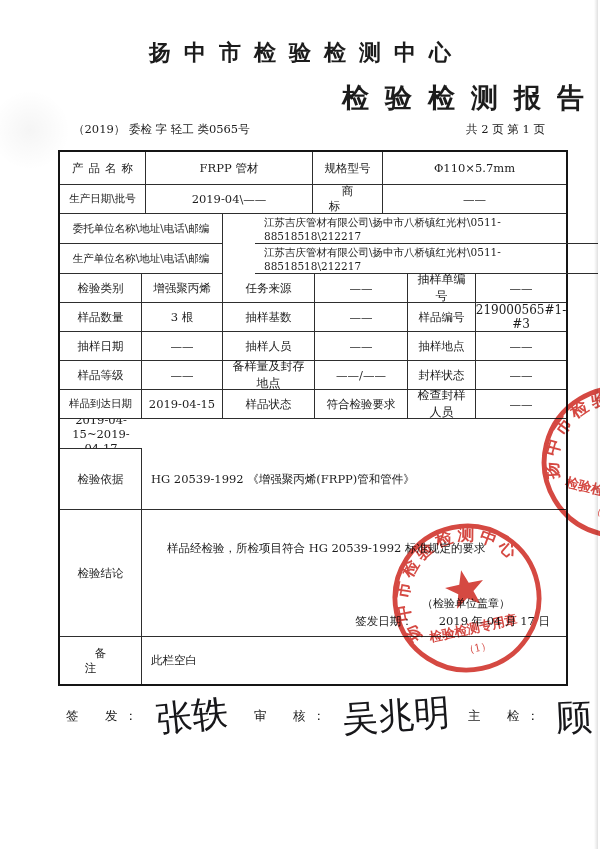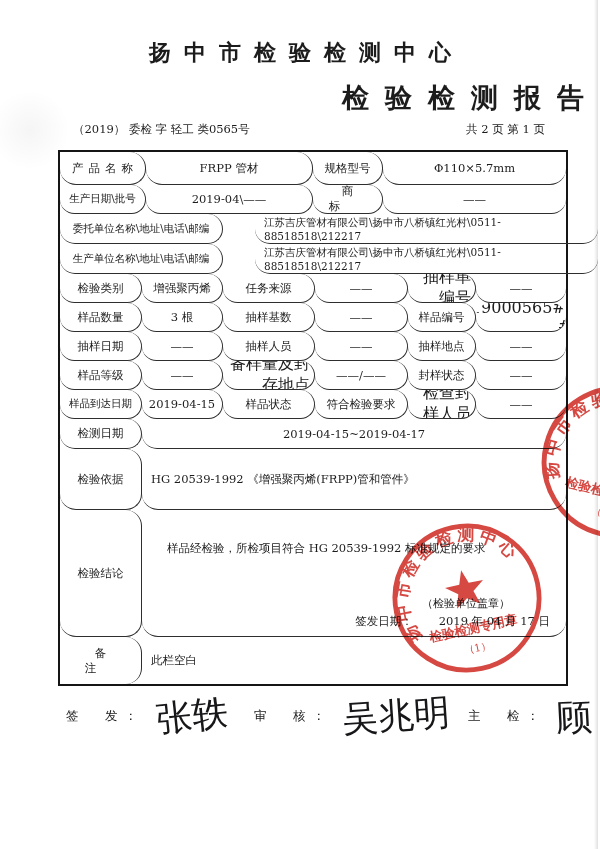--- a/index.html
+++ b/index.html
@@ -24,25 +24,25 @@
   .tbl { position:absolute; left:58px; top:150px; width:510px;
     border:2px solid #151515; background:transparent; }
   .row { display:grid; }
   .g4 { grid-template-columns:86px 167px 70px 183px; }
   .g2 { grid-template-columns:163px 343px;gap:32px; }
   .g6 { grid-template-columns:82px 81px 92px 93px 68px 90px; }
   .gw { grid-template-columns:82px 424px; }
   .h33{height:33px}.h29{height:29px}.h30{height:30px}.h61{height:61px}.h127{height:127px}.h47{height:47px}
   .cell { border-right:1px solid #2e2e2e; border-bottom:1px solid #2e2e2e;
     display:flex; align-items:center; justify-content:center; text-align:center;
-    font-size:11.5px; padding:2px 4px; overflow:hidden;border-radius:16px; }
+    font-size:11.5px; padding:2px 4px; overflow:hidden; }
   .cell.last { border-right:none; }
   .row.bottom .cell { border-bottom:none; }
   .al { justify-content:flex-start; text-align:left; padding-left:9px; }
-  .fs10 { font-size:16px;text-align:right; }
+  .fs10 { font-size:12px; }
   .fs105 { font-size:10.5px; }
   .ls5 { letter-spacing:5px; text-indent:5px; }
   .ls-wide { letter-spacing:26px; text-indent:26px; }
   .ls-mid { letter-spacing:20px; text-indent:20px;text-align:center; }
 
   .concl { position:relative; display:block; padding:0; }
   .concl-text { position:absolute; left:25px; top:31px; font-size:11.5px; }
   .seal-note { position:absolute; right:56px; top:86px; font-size:11px; }
   .issue-line { position:absolute; right:16px; bottom:7px; font-size:11.5px;
     display:flex; gap:26px; }
@@ -142,21 +142,20 @@
     <div class="row g6 h29">
       <div class="cell fs105">样品到达日期</div>
       <div class="cell">2019-04-15</div>
       <div class="cell">样品状态</div>
       <div class="cell">符合检验要求</div>
       <div class="cell fs10">检查封样人员</div>
       <div class="cell last">——</div>
     </div>
 
     <div class="row gw h30">
-      <div class="cell">检测日期</div>
       <div class="cell last">2019-04-15~2019-04-17</div>
     </div>
 
     <div class="row gw h61">
       <div class="cell">检验依据</div>
       <div class="cell last al">HG 20539-1992 《增强聚丙烯(FRPP)管和管件》</div>
     </div>
 
     <div class="row gw h127">
       <div class="cell">检验结论</div>

